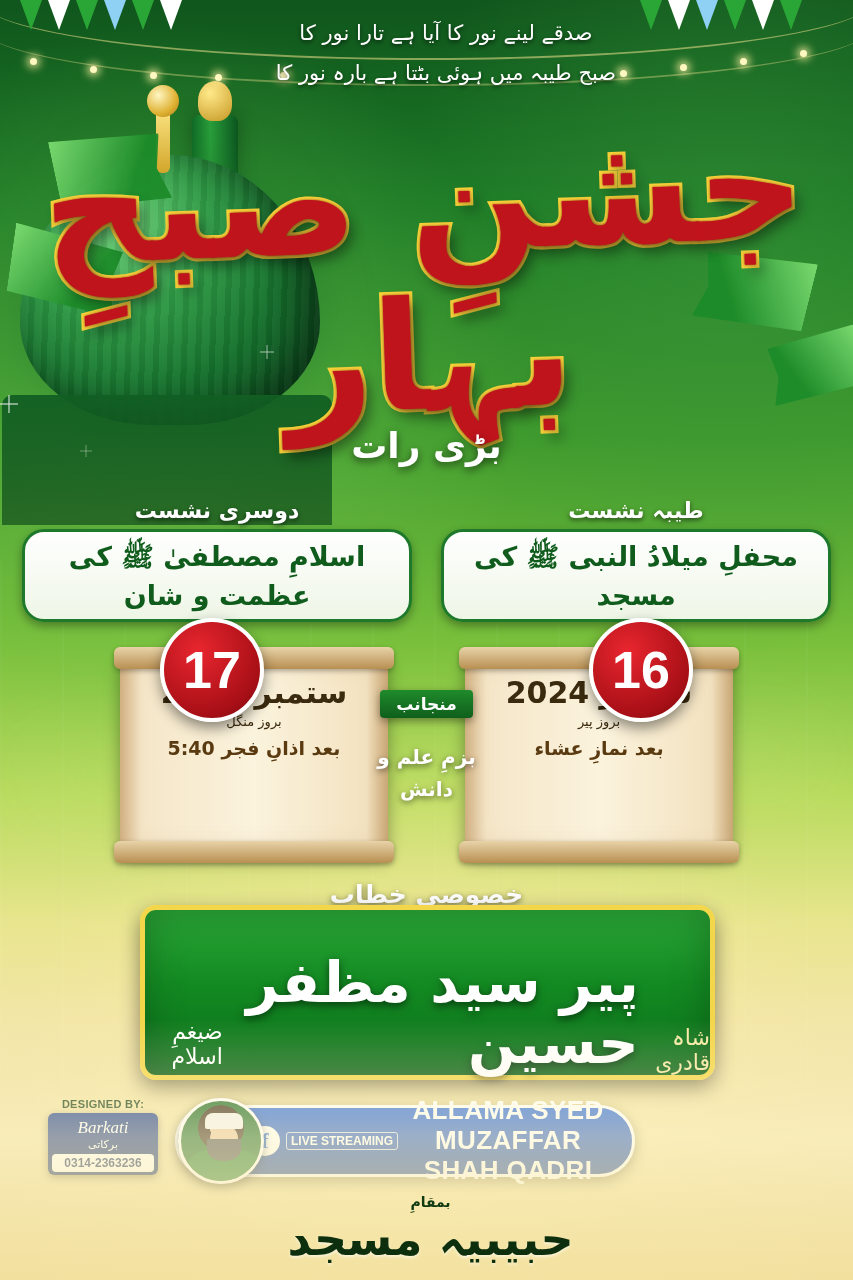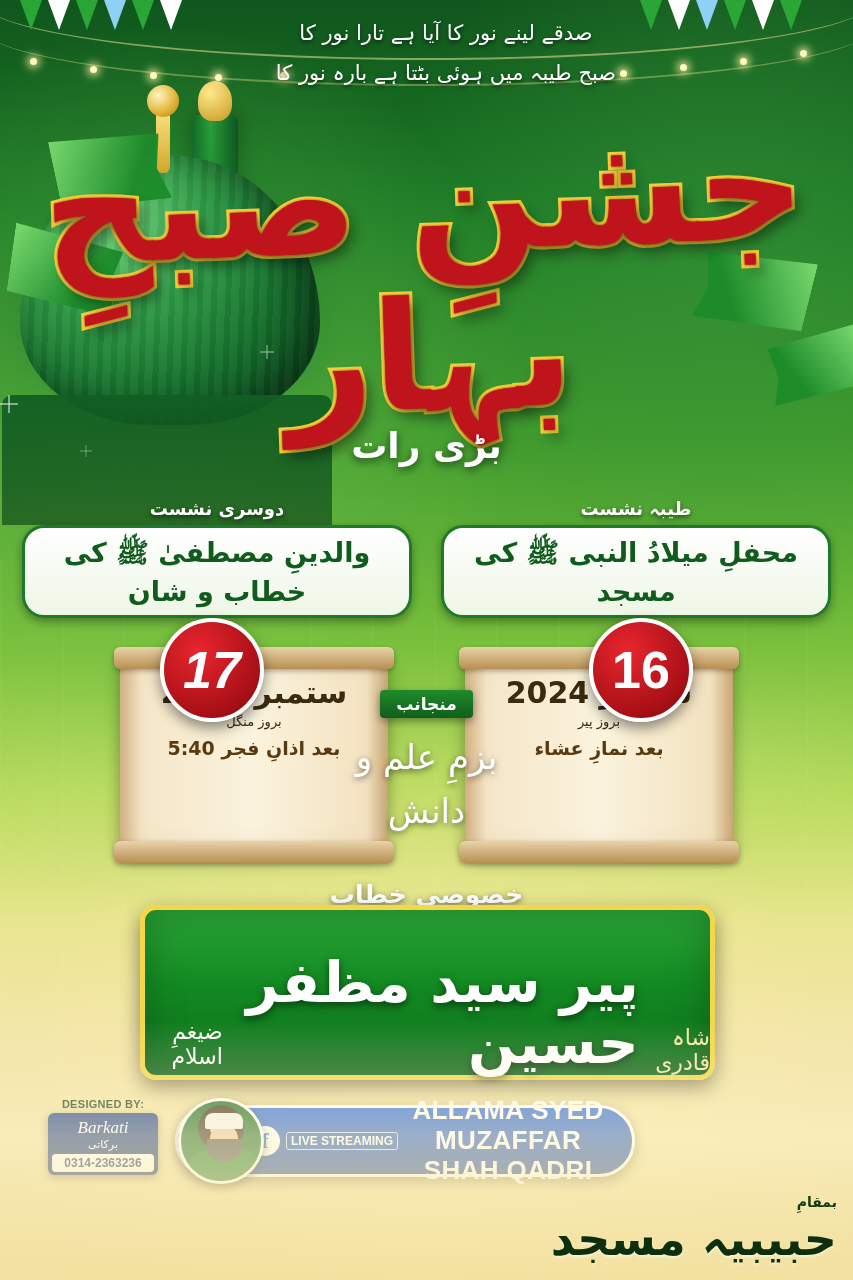--- a/index.html
+++ b/index.html
@@ -141,21 +141,21 @@
     text-align: center;
     color: #ffffff; font-size: 36px; font-weight: bold;
     text-shadow: 0 3px 8px rgba(0,0,0,.6);
   }
 
   .session-row { position: absolute; left: 0; right: 0; top: 498px; height: 120px; }
   .sess { position: absolute; width: 390px; }
   .sess.right { right: 22px; }
   .sess.left { left: 22px; }
   .sess .label {
-    text-align: center; color: #fff; font-size: 18px; font-weight: bold;
+    text-align: center; color: #fff; font-size: 22px; font-weight: bold;
     text-shadow: 0 2px 5px rgba(0,0,0,.6); margin-bottom: 6px;
   }
   .sess .bar {
     background: linear-gradient(180deg, #ffffff, #eef6e6);
     border: 3px solid #1e7a2a;
     border-radius: 22px;
     padding: 8px 14px;
     text-align: center;
     color: #0f5c1c;
     font-size: 27px; font-weight: bold;
@@ -190,35 +190,35 @@
 
   .datebadge {
     position: absolute; top: 618px; width: 104px; height: 104px; border-radius: 50%;
     background: radial-gradient(circle at 36% 30%, #e8262f, #a80f16 70%, #760a10);
     border: 4px solid #fff;
     box-shadow: 0 6px 14px rgba(0,0,0,.45);
     color: #fff; font-size: 52px; font-weight: bold;
     display: flex; align-items: center; justify-content: center;
   }
   .datebadge.right { right: 160px; }
-  .datebadge.left { left: 160px; font-style: italic; }
+  .datebadge.left { left: 160px; }
 
   .mid-chip {
     position: absolute; left: 0; right: 0; top: 690px;
     text-align: center;
   }
   .mid-chip .tag {
     display: inline-block;
     background: linear-gradient(180deg, #1f8b2b, #0f5f1c);
     color: #fff; font-size: 17px; font-weight: bold;
     padding: 4px 16px; border-radius: 4px;
     box-shadow: 0 3px 8px rgba(0,0,0,.4);
   }
   .mid-chip .lines {
-    margin-top: 12px; color: #ffffff; font-size: 34px; font-weight: normal;
+    margin-top: 23px; color: #ffffff; font-size: 20px; font-weight: bold;
     line-height: 1.6; text-shadow: 0 2px 6px rgba(0,0,0,.55);
   }
 
   
   .khitab {
     position: absolute; left: 0; right: 0; top: 880px; text-align: center;
     color: #ffffff; font-size: 25px; font-weight: bold;
     text-shadow: 0 2px 6px rgba(0,0,0,.55);
   }
   .speaker-panel {
@@ -299,21 +299,21 @@
     position: absolute; left: 26px; top: 38px; width: 34px; height: 22px;
     background: #4a4a4a; border-radius: 0 0 50% 50%;
   }
   .speaker-photo .robe {
     position: absolute; left: 8px; bottom: 0; width: 70px; height: 32px;
     background: #1f7a2a; border-radius: 40% 40% 0 0;
   }
 
   
   .footer {
-    position: absolute; left: 0; right: 16px; bottom: 14px;  padding-left: 16px;
+    position: absolute; left: 0; right: 8px; bottom: 14px; text-align: center; padding-left: 16px;
   }
   .footer .crest {
     font-size: 14px; color: #0f3a12; font-weight: bold; margin-bottom: 2px;
   }
   .footer .name {
     color: #0d2f0e; font-size: 46px; font-weight: bold;
     text-shadow: 0 2px 3px rgba(255,255,255,.55);
   }
   .footer .addr {
     color: #123c13; font-size: 30px; font-weight: bold; margin-top: 2px;
@@ -376,21 +376,21 @@
   </div>
   <div class="sub-title urdu">بڑی رات</div>
 
   <div class="session-row">
     <div class="sess right">
       <div class="label urdu">طیبہ نشست</div>
       <div class="bar urdu">محفلِ میلادُ النبی ﷺ کی مسجد</div>
     </div>
     <div class="sess left">
       <div class="label urdu">دوسری نشست</div>
-      <div class="bar urdu">والدینِ مصطفیٰ ﷺ کی خطاب و شان</div>
+      <div class="bar urdu">اسلامِ مصطفیٰ ﷺ کی عظمت و شان</div>
     </div>
   </div>
 
   <div class="scroll right">
     <div class="txt urdu">
       <div class="d-month">ستمبر 2024</div>
       <div class="d-day">بروز پیر</div>
       <div class="d-time">بعد نمازِ عشاء</div>
     </div>
   </div>

